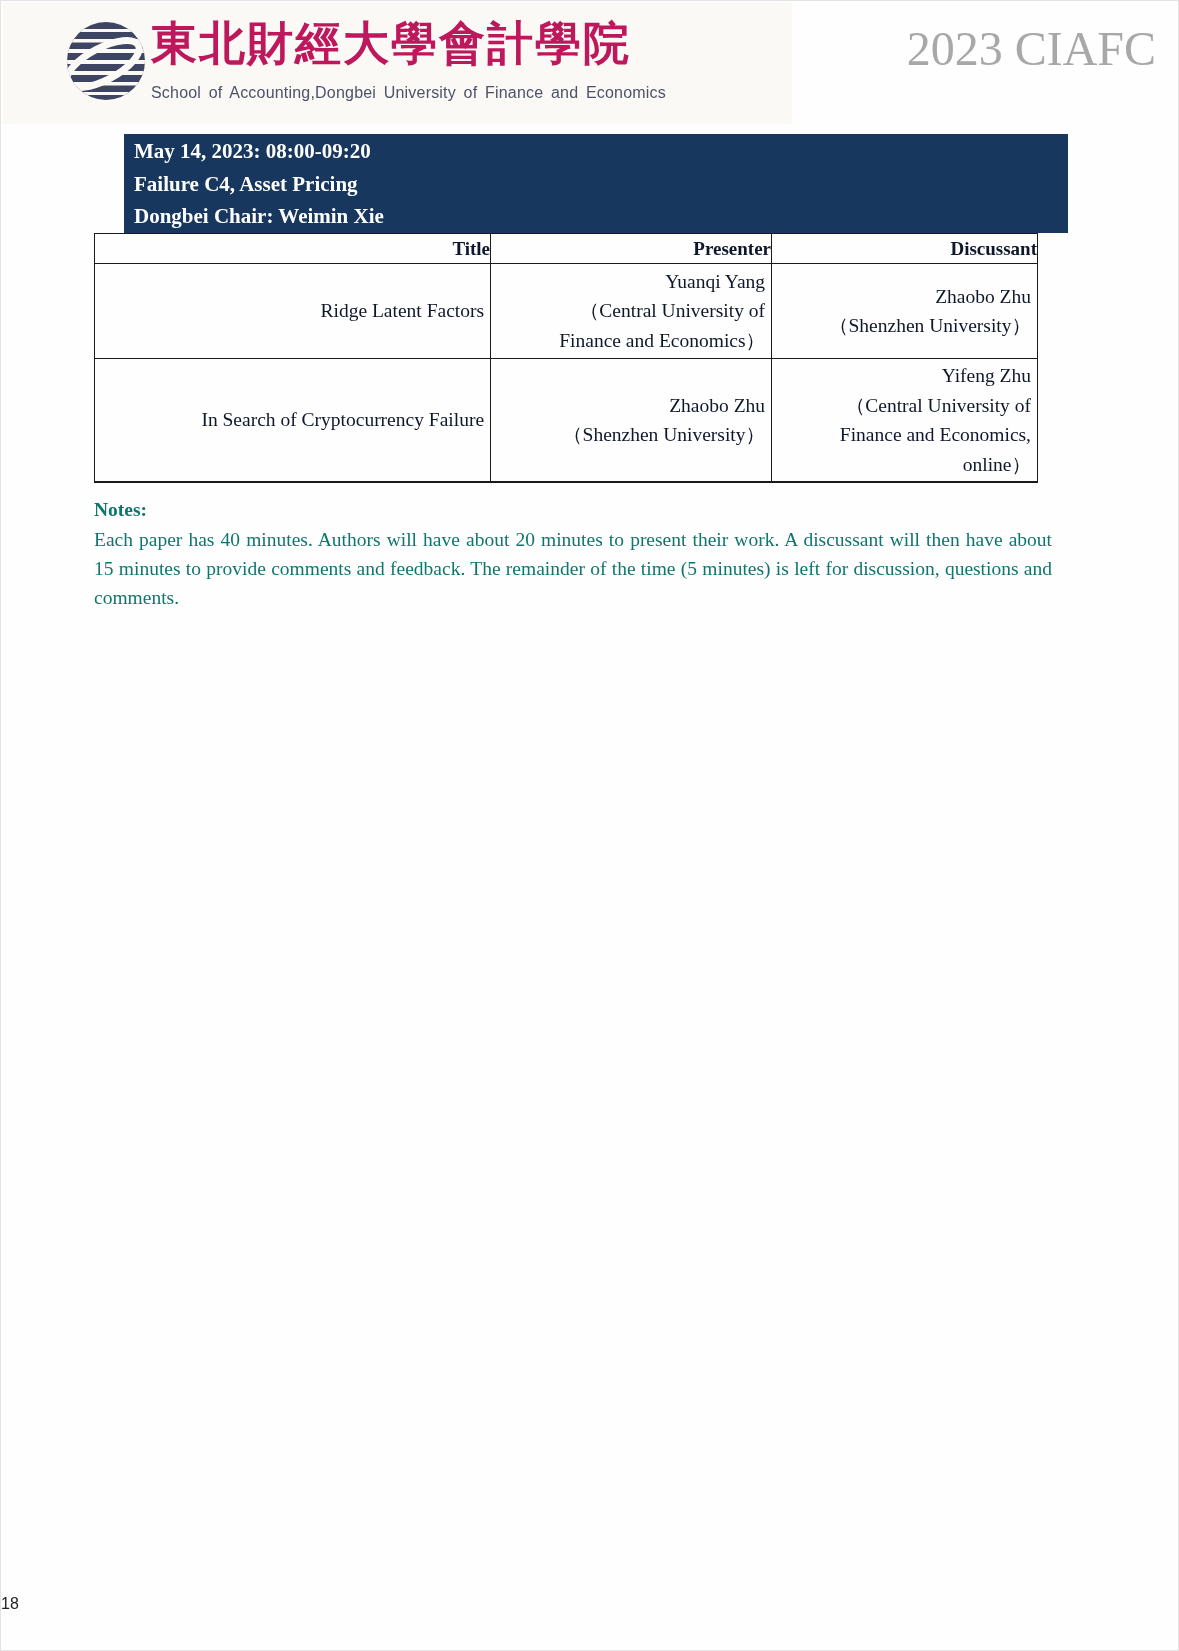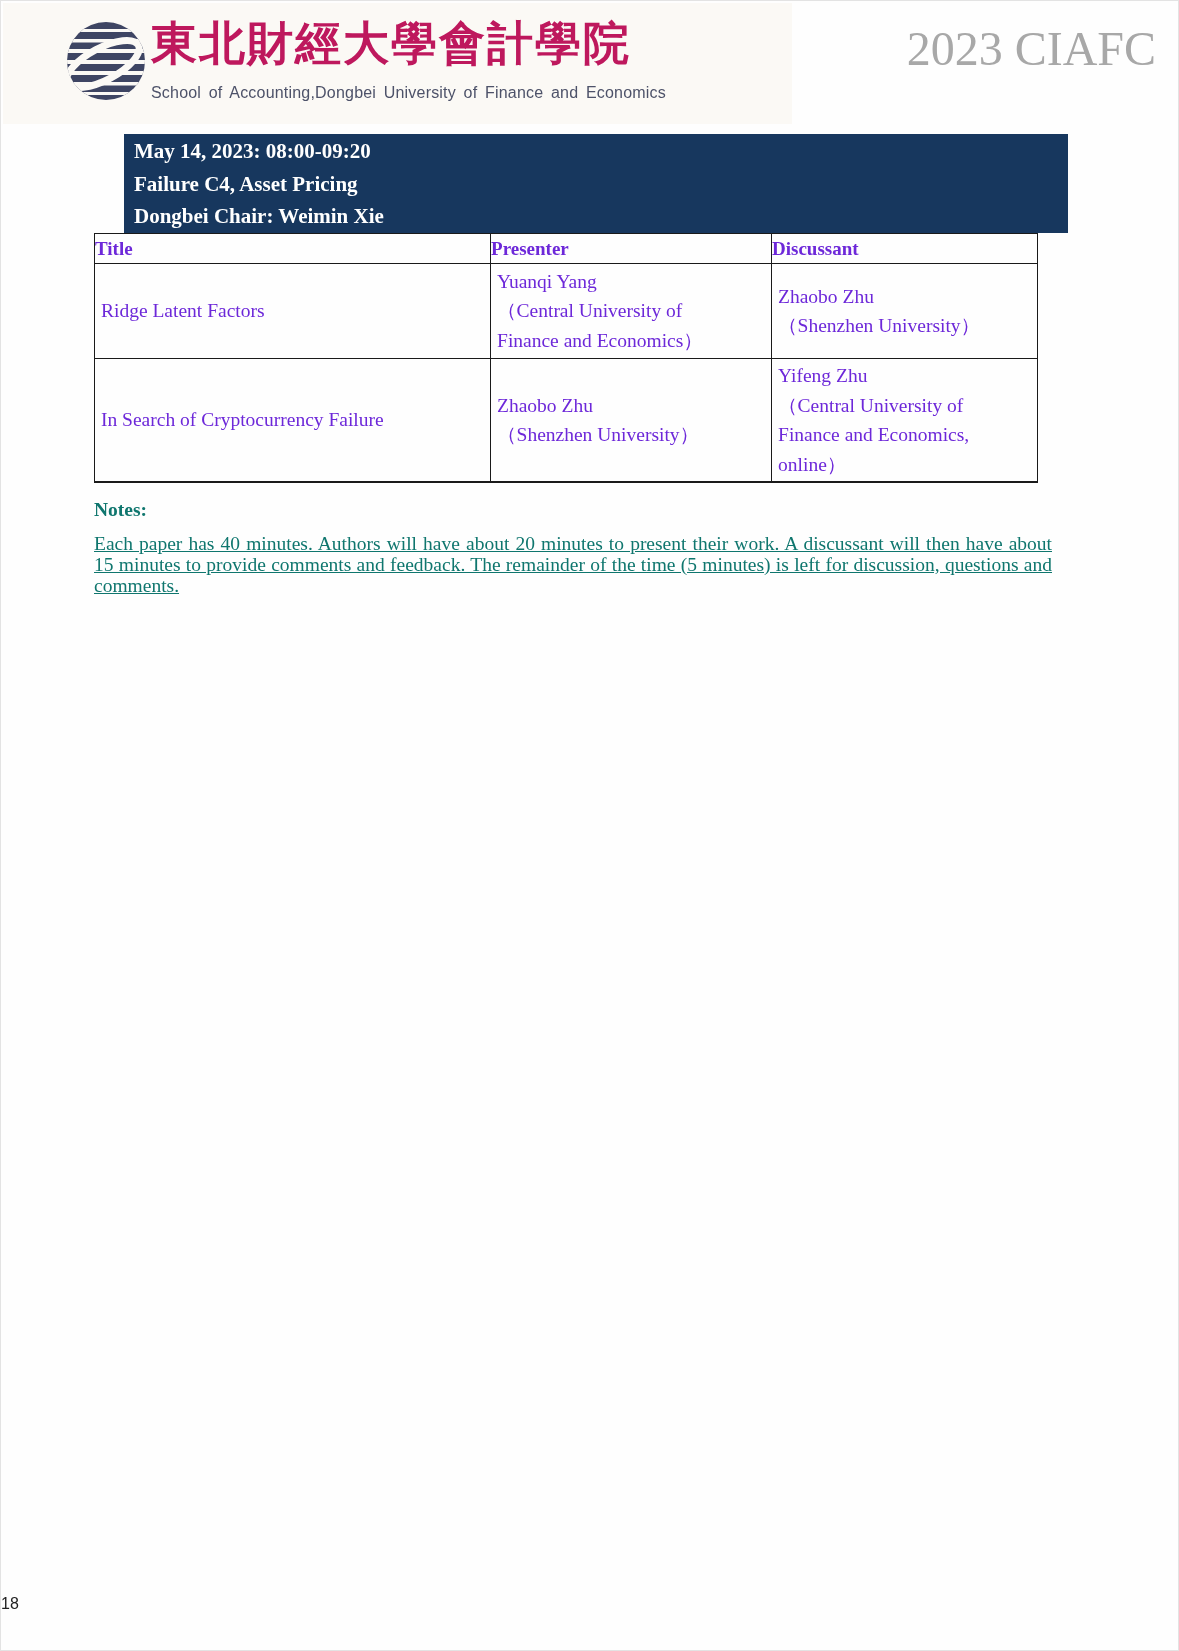--- a/index.html
+++ b/index.html
@@ -43,34 +43,34 @@
 
   
   table.schedule {
     position: absolute; left: 93px; top: 232px; width: 944px;
     border-collapse: collapse; table-layout: fixed;
   }
   table.schedule col.c1 { width: 42%; }
   table.schedule col.c2 { width: 29.8%; }
   table.schedule col.c3 { width: 28.2%; }
   table.schedule th, table.schedule td {
-    border: 1px solid #1a1a1a; text-align: left; vertical-align: middle;
-    color: #6d28d9;
+    border: 1px solid #1a1a1a; text-align: right; vertical-align: middle;
+    color: #0f172a;
   }
   table.schedule { border-bottom: 2px solid #1a1a1a; }
   table.schedule th { height: 30px; font-size: 19px; font-weight: bold; }
   table.schedule td { font-size: 19.5px; line-height: 29.5px; padding: 2px 6px; }
   tr.row-1 td { height: 95px; }
   tr.row-2 td { height: 123px; }
 
   
   .notes { position: absolute; left: 93px; top: 494px; width: 958px; color: #0f766e; }
   .notes-label { font-weight: bold; font-size: 19.5px; line-height: 30px; }
   .notes-body {
-    font-size: 19.5px; line-height: 21px; text-align: justify; margin-top: 8px; text-decoration: underline;
+    font-size: 19.5px; line-height: 29px; text-align: justify; margin-top: 0px;
   }
 
   
   .page-num {
     position: absolute; left: 0; top: 1594px; width: 100%;
     text-align: left; font-family: "Liberation Sans", sans-serif;
     font-size: 16px; color: #222;
   }
 </style>
 </head>

